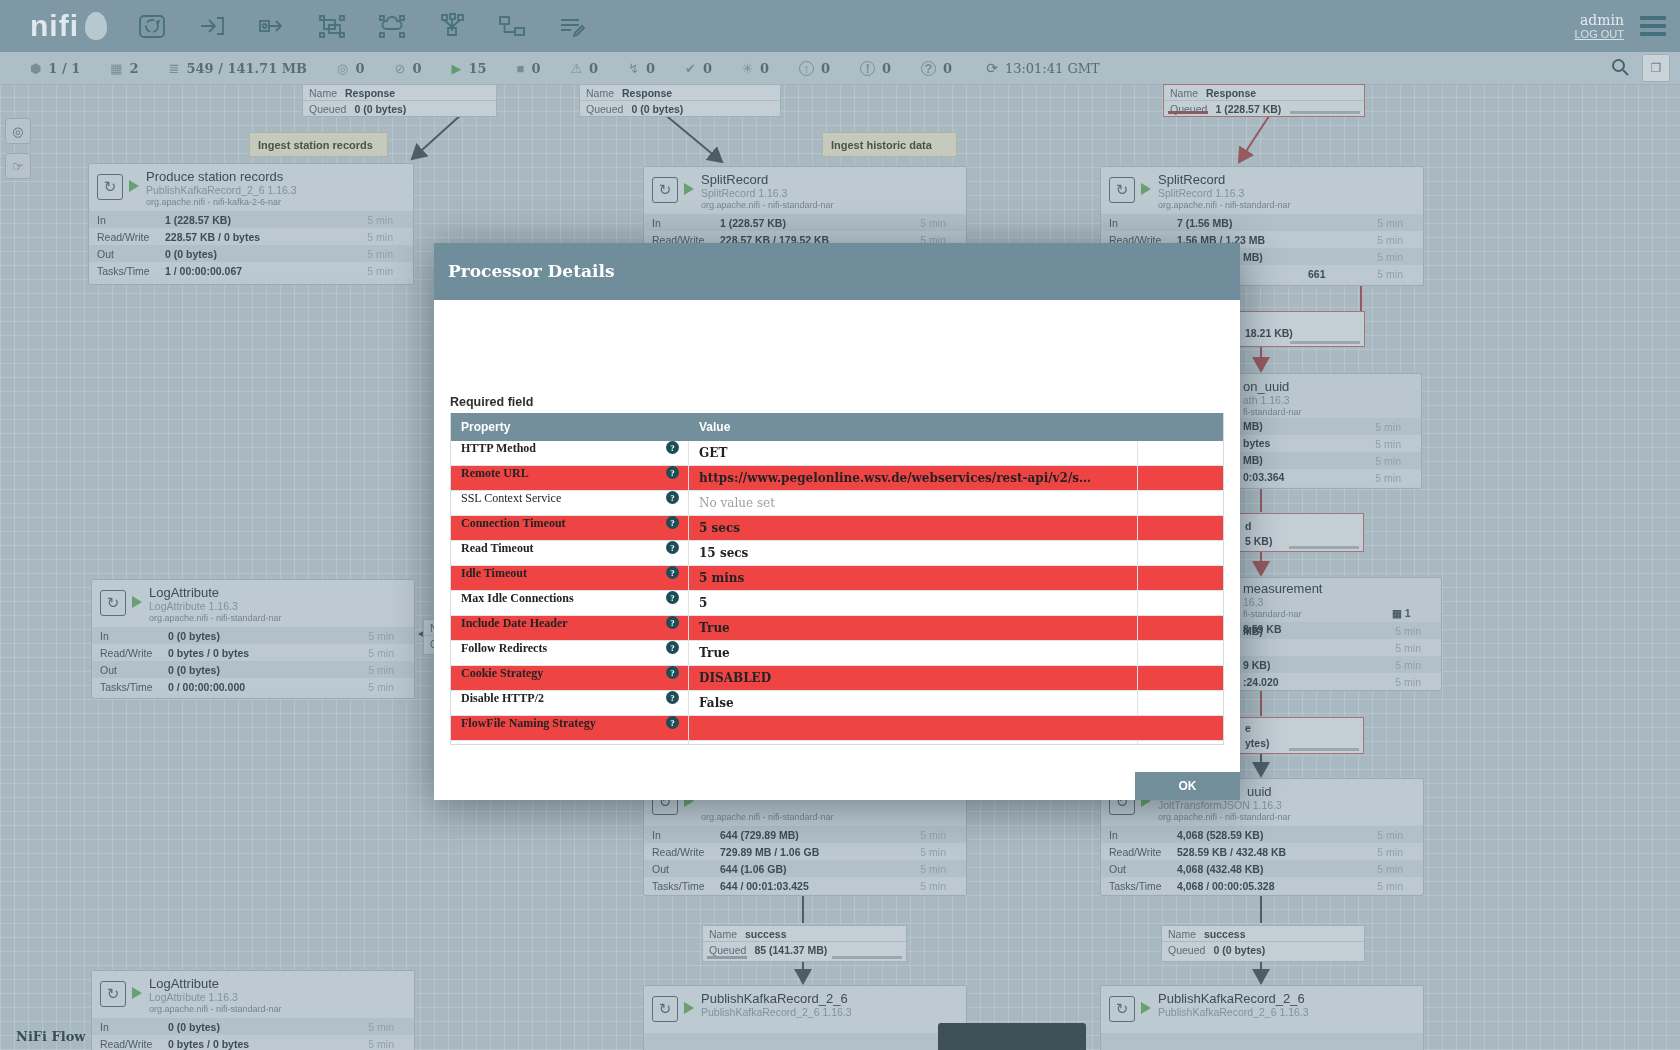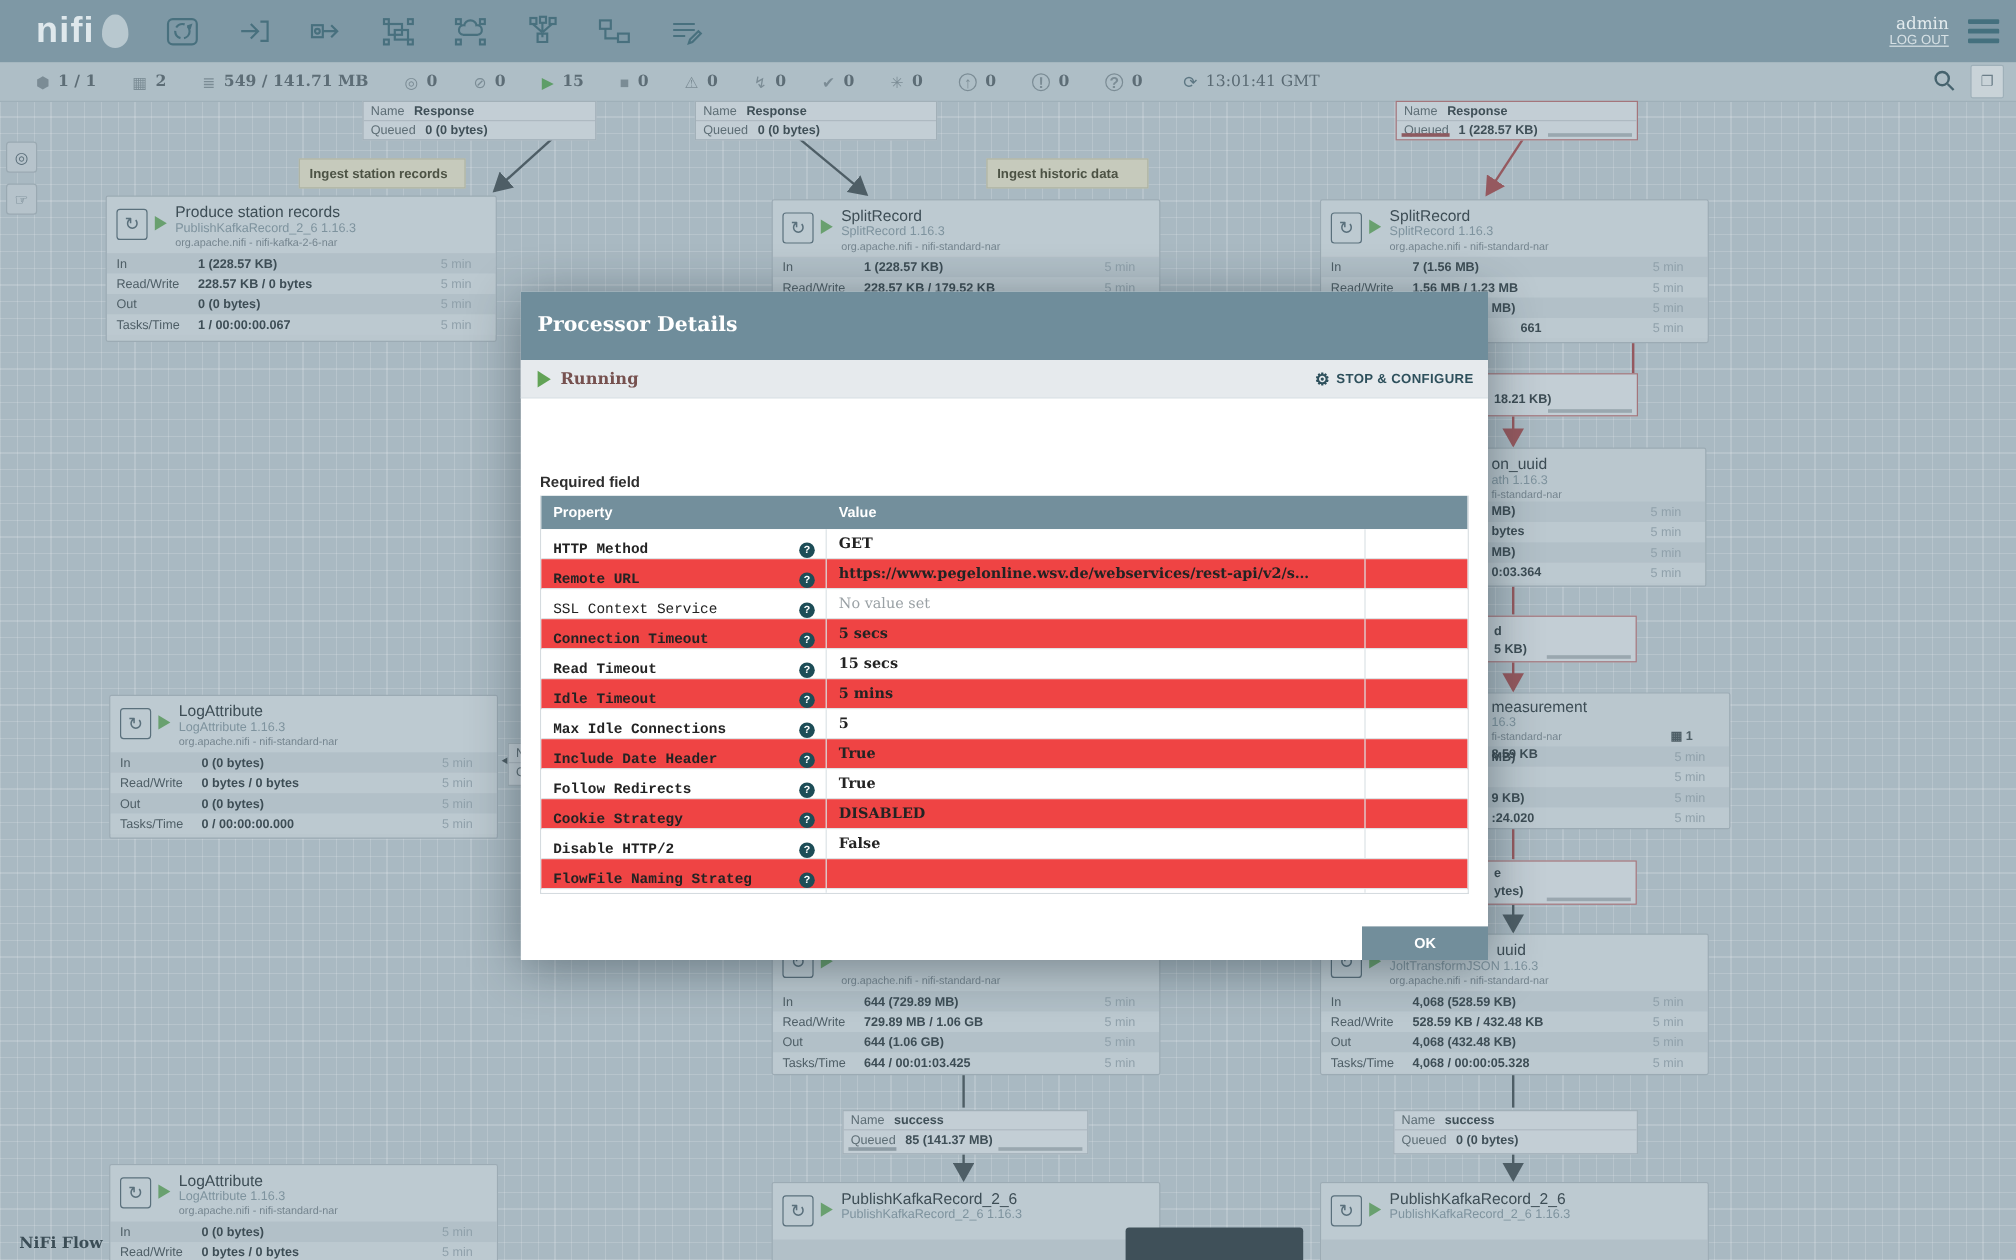--- a/index.html
+++ b/index.html
@@ -94,21 +94,21 @@
   .tab.active{height:36px;line-height:32px;background:#fff;border:1px solid #2e505c;color:#234c57;z-index:3;}
   #tabline{position:absolute;left:0;top:30px;right:18px;height:1px;background:#2e505c;z-index:1;}
   #reqnote{position:absolute;left:16px;top:152px;font-size:12.5px;font-weight:bold;color:#2f2f2f;}
   #ptable{position:absolute;left:16px;top:170px;width:772px;height:331px;overflow:hidden;border:1px solid #d5dbdf;border-top:none;}
   #phead{display:grid;grid-template-columns:238px 449px 85px;height:28px;background:#738f9c;color:#fff;
          font-size:12px;font-weight:bold;align-items:center;}
   #phead div{padding-left:10px;}
   .prow{display:grid;grid-template-columns:238px 449px 85px;height:24px;align-items:center;font-size:12px;
         border-bottom:1px solid #dde3e6;background:#fff;cursor:default;}
   .prow.alt{background:#ef4444;}
-  .pname{padding-left:10px;display:flex;align-items:flex-end;font-family:Liberation Mono, monospace;color:#232323;
+  .pname{padding-left:10px;display:flex;align-items:flex-start;font-family:Liberation Serif, serif;color:#232323;
          border-right:1px solid #dde3e6;height:100%;box-sizing:border-box;gap:40px;}
   .pname.req{font-weight:bold;}
   .pname .nm{flex:1;white-space:nowrap;overflow:hidden;}
   .help{width:13px;height:13px;background:#1d4d57;border-radius:50%;color:#fff;font-size:9px;font-weight:bold;
         display:flex;align-items:center;justify-content:center;margin-right:9px;cursor:pointer;flex:none;}
   .pval{padding-left:10px;font-family:"DejaVu Serif",serif;font-weight:bold;color:#232323;white-space:nowrap;
         overflow:hidden;border-right:1px solid #dde3e6;height:100%;display:flex;align-items:center;box-sizing:border-box;}
   .pval.novalue{font-weight:normal;color:#9aa1a5;}
   #okbtn{position:absolute;right:0;bottom:0;width:105px;height:28px;background:#728e9b;color:#fff;
          font-size:12px;font-weight:bold;display:flex;align-items:center;justify-content:center;cursor:pointer;}
@@ -627,21 +627,21 @@
           <div class="crow">
             <span class="cl">Name</span>
             <span class="cv"></span>
           </div>
           <div class="crow">
             <span class="cl">Queued</span>
             <span class="cv"></span>
           </div>
         </div>
         <div class="frag t-val" style="left: 1243px; top: 166px;">MB)</div>
-        <div class="frag t-val" style="left: 1243px; top: 183px; padding-left: 24px;">661</div>
+        <div class="frag t-val" style="left: 1284px; top: 183px; padding-left: 24px;">661</div>
         <div class="frag t-title" style="left: 1243px; top: 294px;">on_uuid</div>
         <div class="frag t-type" style="left: 1243px; top: 309px;">ath 1.16.3</div>
         <div class="frag t-bundle" style="left: 1243px; top: 322px;">fi-standard-nar</div>
         <div class="frag t-val" style="left: 1243px; top: 335px;">MB)</div>
         <div class="frag t-val" style="left: 1243px; top: 352px;">bytes</div>
         <div class="frag t-val" style="left: 1243px; top: 369px;">MB)</div>
         <div class="frag t-val" style="left: 1243px; top: 386px;">0:03.364</div>
         <div class="frag t-title" style="left: 1243px; top: 496px;">measurement</div>
         <div class="frag t-type" style="left: 1243px; top: 511px;">16.3</div>
         <div class="frag t-bundle" style="left: 1243px; top: 524px;">fi-standard-nar</div>
@@ -660,28 +660,20 @@
     <div class="palettebtn" style="left:5px;top:33px;">◎</div>
     <div class="palettebtn" style="left:5px;top:68px;">☞</div>
     <div id="darkbox"></div>
     <div id="breadcrumb">NiFi Flow</div>
   </div>
 
   <div id="modal">
     <div id="mhead">
       <div id="mtitle">Processor Details</div>
     </div>
-    <div id="mstatus">
-      <span id="runplay"></span>
-      <span id="runtext">Running</span>
-      <span id="stopcfg">
-        <span class="gear">⚙</span>
-        <span>STOP &amp; CONFIGURE</span>
-      </span>
-    </div>
     <div id="reqnote">Required field</div>
     <div id="ptable">
       <div id="phead">
         <div>Property</div>
         <div>Value</div>
         <div></div>
       </div>
       <div id="prows">
           <div class="prow">
             <div class="pname req">

